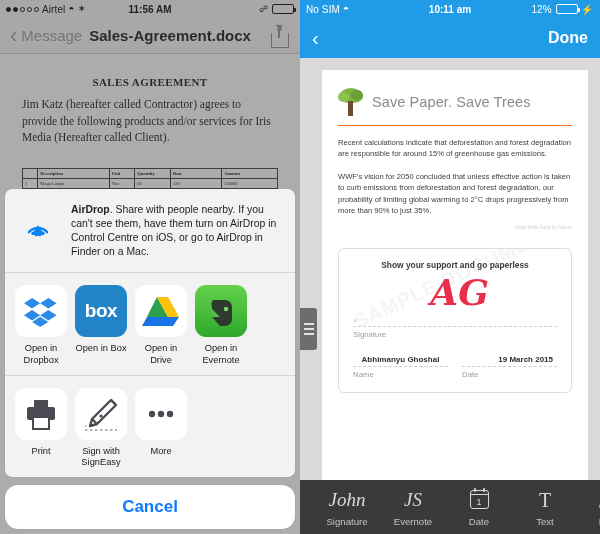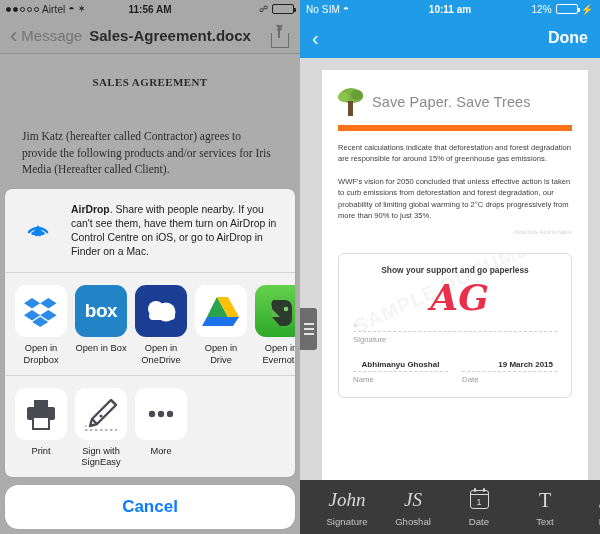--- a/index.html
+++ b/index.html
@@ -70,21 +70,21 @@
   .share-arrow::before, .share-arrow::after {
     content:""; position:absolute; top:0px; width: 1.6px; height: 7px; background:#8c8c8c;
   }
   .share-arrow::before { left:-2.6px; transform: rotate(-40deg); transform-origin: top center; }
   .share-arrow::after  { left: 2.6px; transform: rotate(40deg);  transform-origin: top center; }
 
   .doc-area { padding: 22px 22px 0 22px; background:#fff; height: calc(534px - 54px); }
   .doc-h1 {
     text-align: center; font-family: "Liberation Serif", serif;
     font-weight: bold; font-size: 11px; letter-spacing: .4px; color:#111;
-    margin-bottom: 40px;
+    margin-bottom: 8px;
   }
   .doc-p {
     font-family: "Liberation Serif", serif; font-size: 11.5px;
     line-height: 1.45; color:#111;
   }
   .doc-table {
     margin-top: 22px; width: 100%; border-collapse: collapse;
     font-family: "Liberation Serif", serif; font-size: 4.6px; color:#111;
   }
   .doc-table th, .doc-table td {
@@ -151,21 +151,21 @@
     height: 40px; background: #1f9be8; color: #fff;
     display: flex; align-items: center; padding: 0 12px; position: relative;
   }
   .chev-w { font-size: 20px; font-weight: 300; line-height: 1; }
   .navtitle-r { position: absolute; left: 0; right: 0; text-align: center; font-size: 16px; font-weight: bold; }
   .done-btn { margin-left: auto; font-size: 16px; font-weight: bold; position: relative; z-index: 2; }
 
   .doc-stage { position: relative; height: calc(534px - 58px - 54px); background: #d9d9d9; padding: 12px 12px 0 22px; }
   .doc-page { background: #fff; height: 100%; padding: 18px 16px; position: relative; overflow: hidden; }
 
-  .wwf-head { display:flex; align-items:center; gap:8px; padding-bottom: 9px; border-bottom: 6px solid #f97316; }
+  .wwf-head { display:flex; align-items:center; gap:8px; padding-bottom: 9px; border-bottom: 1px solid #f97316; }
   .tree { width: 26px; height: 28px; position: relative; flex: 0 0 26px; }
   .tree-top { position:absolute; top:0; left:1px; width:24px; height:15px; background:#7cb342; border-radius: 50% 50% 45% 45%/60% 60% 40% 40%; }
   .tree-top::before { content:""; position:absolute; left:-1px; top:4px; width:11px; height:10px; background:#8cc34f; border-radius:50%; }
   .tree-top::after  { content:""; position:absolute; right:0px; top:2px; width:12px; height:10px; background:#689f38; border-radius:50%; }
   .tree-trunk { position:absolute; bottom:0; left:10px; width:5px; height:15px; background:#6d4c2f; }
   .wwf-title { font-size: 14.5px; color: #8a8a8a; font-weight: normal; letter-spacing: .1px; }
 
   .wwf-p { font-size: 7.6px; line-height: 1.5; color: #3d3d3d; margin-top: 11px; }
   .wwf-credit { font-size: 4.6px; color: #d2d2d2; text-align: right; margin-top: 9px; }
 
@@ -320,32 +320,20 @@
             <div class="app-label">Open in Dropbox</div>
           </div>
 
           <div class="app-item">
             <div class="app-icon ic-box">
               <span style="color:#fff;font-size:19px;font-weight:bold;letter-spacing:-.5px;">box</span>
             </div>
             <div class="app-label">Open in Box</div>
           </div>
 
-          <div class="app-item">
-            <div class="app-icon ic-onedrive">
-              <svg viewBox="0 0 52 52" width="52" height="52">
-                <g fill="#ffffff">
-                  <circle cx="21" cy="24" r="8"></circle>
-                  <circle cx="31" cy="27" r="9.5"></circle>
-                  <rect x="14" y="27" width="26" height="8" rx="4"></rect>
-                </g>
-              </svg>
-            </div>
-            <div class="app-label">Open in OneDrive</div>
-          </div>
 
           <div class="app-item">
             <div class="app-icon ic-drive">
               <svg viewBox="0 0 44 44" width="44" height="44">
                 <path d="M22 8 L33 28 L22.8 28 L12 28 Z" fill="#2ba24c" transform="translate(-4,0)"></path>
                 <path d="M18 8 L29 8 L40 28 L29 28 Z" fill="#ffc107"></path>
                 <path d="M8 28 L40 28 L34 37 L3 37 Z" fill="#1a73e8"></path>
                 <path d="M18 8 L8 28 L3 37 L13.2 19 Z" fill="#2ba24c"></path>
               </svg>
             </div>
@@ -480,21 +468,21 @@
       </div>
     </div>
 
     <div class="toolbar-r">
       <div class="tool-item">
         <span class="tool-glyph script">John</span>
         <span class="tool-label">Signature</span>
       </div>
       <div class="tool-item">
         <span class="tool-glyph script">JS</span>
-        <span class="tool-label">Ghoshal</span>
+        <span class="tool-label">Evernote</span>
       </div>
       <div class="tool-item">
         <span class="tool-glyph">
           <span class="cal-ic">
               <span class="cal-bar"></span>
               <span>1</span>
             </span>
         </span>
         <span class="tool-label">Date</span>
       </div>

